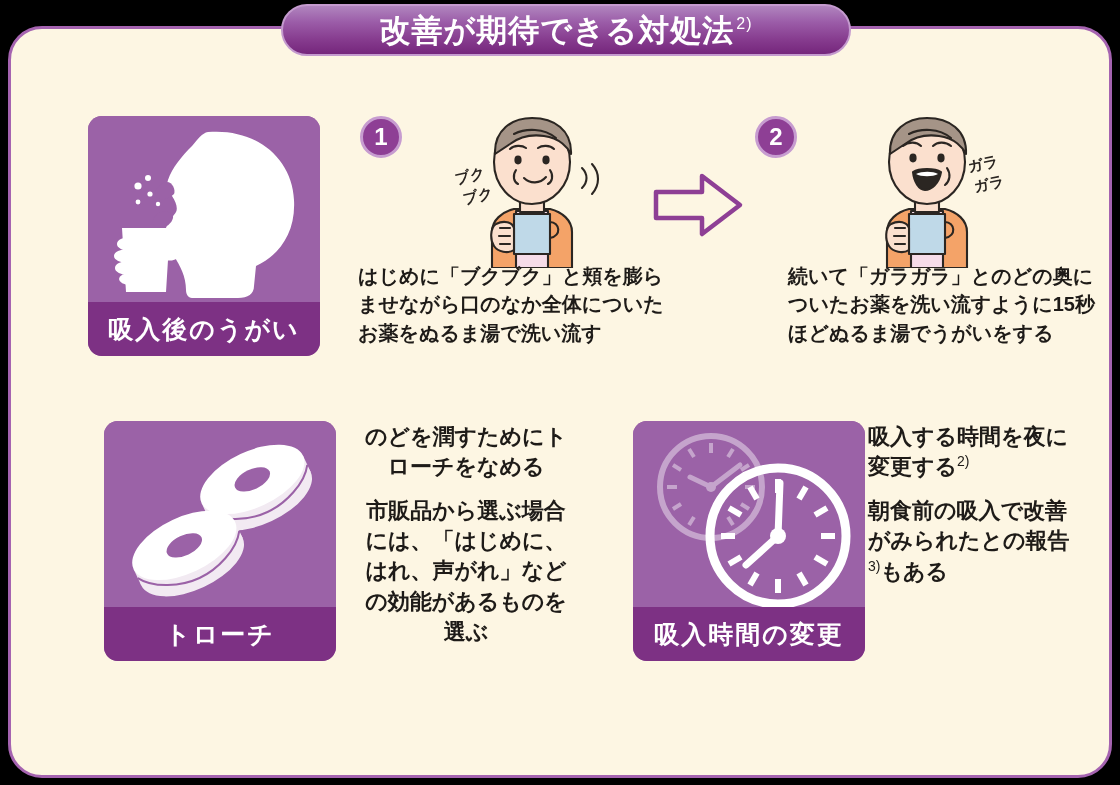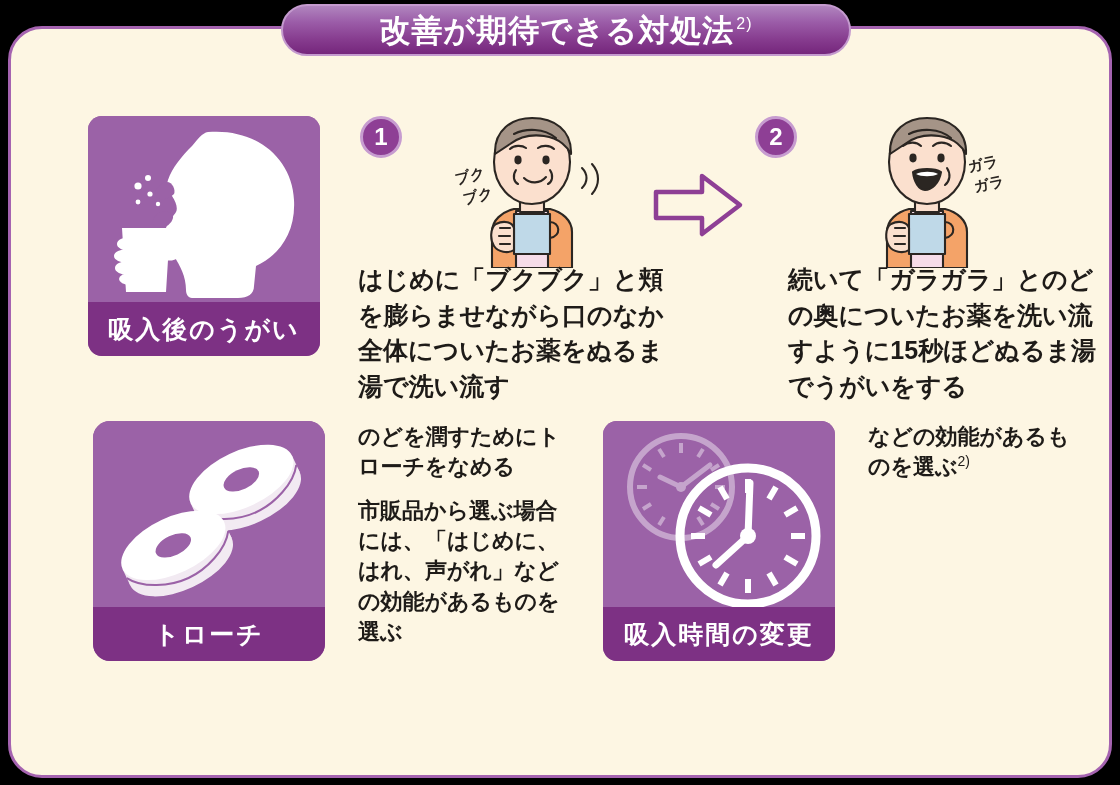--- a/index.html
+++ b/index.html
@@ -87,22 +87,22 @@
   }
   .icon-card .cap span {
     color: #FFFFFF;
     font-size: 25px;
     font-weight: bold;
     letter-spacing: 2px;
     line-height: 1;
   }
 
   #card-gargle { left: 88px; top: 116px; }
-  #card-troche { left: 93px; top: 421px; border-radius: 17px; }
-  #card-clock  { left: 603px; top: 421px; }
+  #card-troche { left: 104px; top: 421px; }
+  #card-clock  { left: 633px; top: 421px; }
 
   
   .step-badge {
     position: absolute;
     width: 42px;
     height: 42px;
     border-radius: 50%;
     background: #8E3F95;
     border: 3px solid #C79CD0;
     display: flex;
@@ -133,39 +133,39 @@
     top: 170px;
     width: 92px;
     height: 70px;
     z-index: 3;
   }
 
   
   .body-text {
     position: absolute;
     color: #1E1B18;
-    font-size: 25px;
+    font-size: 20px;
     font-weight: bold;
     line-height: 1.42;
     letter-spacing: 0px;
   }
   #text-step1 { left: 358px; top: 262px; width: 312px; }
   #text-step2 { left: 752px; top: 262px; width: 322px; margin-left: 36px; }
 
   .para-block {
     position: absolute;
     color: #1E1B18;
     font-size: 22px;
     font-weight: bold;
     line-height: 1.38;
   }
   .para-block p { margin-bottom: 13px; }
   .para-block p:last-child { margin-bottom: 0; }
 
-  #text-troche { left: 358px; top: 422px; width: 216px; }
+  #text-troche { left: 358px; top: 422px; width: 216px; text-align: center; }
   #text-clock  { left: 868px; top: 422px; width: 208px; }
 
   sup.ref {
     font-size: 14px;
     font-weight: normal;
     vertical-align: super;
   }
 </style>
 </head>
 <body>
@@ -372,16 +372,17 @@
         <line x1="145" y1="115" x2="147" y2="62" stroke="#FFFFFF" stroke-width="7" stroke-linecap="round"></line>
         <circle cx="145" cy="115" r="8" fill="#FFFFFF"></circle>
       </svg>
     </div>
     <div class="cap">
       <span>吸入時間の変更</span>
     </div>
   </div>
 
   <div class="para-block" id="text-clock">
-    <p><span>などの効能があるものを選ぶ</span><sup class="ref">2)</sup></p>
+    <p><span>吸入する時間を夜に変更する</span><sup class="ref">2)</sup></p>
+    <p><span>朝食前の吸入で改善がみられたとの報告</span><sup class="ref">3)</sup><span>もある</span></p>
   </div>
 
 </div>
 
 </body></html>

